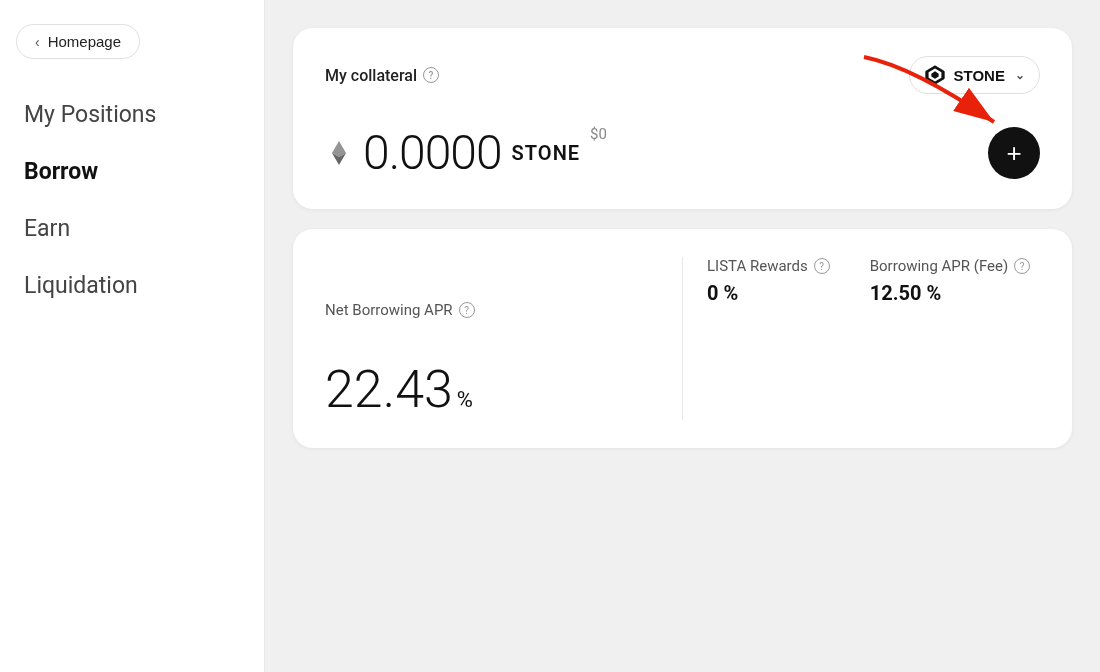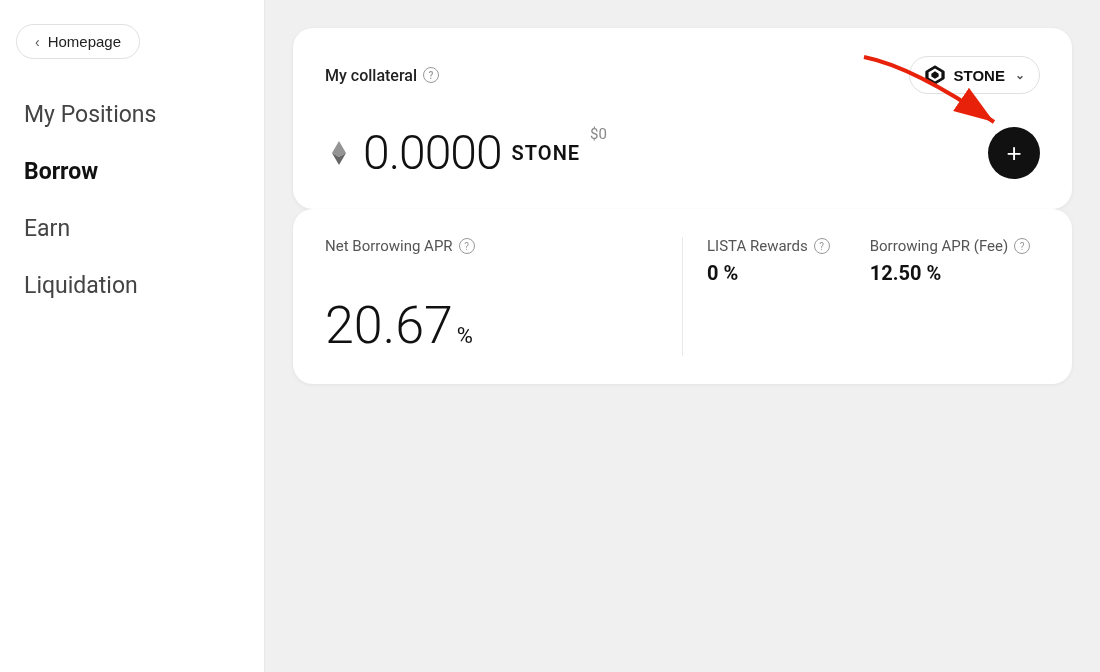--- a/index.html
+++ b/index.html
@@ -59,20 +59,21 @@
     }
 
     
     .main {
       flex: 1;
       background: #f0f0f0;
       padding: 28px 28px;
       overflow-y: auto;
       display: flex;
       flex-direction: column;
+      gap: 20px;
     }
 
     
     .card {
       background: #ffffff;
       border-radius: 20px;
       padding: 28px 32px;
       box-shadow: 0 1px 4px rgba(0,0,0,0.06);
     }
 
@@ -210,20 +211,21 @@
       gap: 20px;
     }
 
     .borrow-label {
       display: flex;
       align-items: center;
       gap: 6px;
       font-size: 15px;
       color: #555;
       margin-bottom: 40px;
+      margin-top: 44px;
     }
 
     .borrow-value {
       font-size: 52px;
       font-weight: 300;
       color: #111;
     }
 
     .borrow-unit {
       font-size: 22px;
@@ -328,21 +330,21 @@
   </div>
 
   <div class="card borrowing-card">
     <div class="card-body">
       <div class="borrow-left">
         <div class="borrow-label">
           <span>Net Borrowing APR</span>
           <span class="info-icon">?</span>
         </div>
         <div>
-          <span class="borrow-value">20.67</span>
+          <span class="borrow-value">22.43</span>
           <span class="borrow-unit">%</span>
         </div>
       </div>
 
       <div class="borrow-right">
         <div>
           <div class="reward-label">
             <span>LISTA Rewards</span>
             <span class="info-icon">?</span>
           </div>

